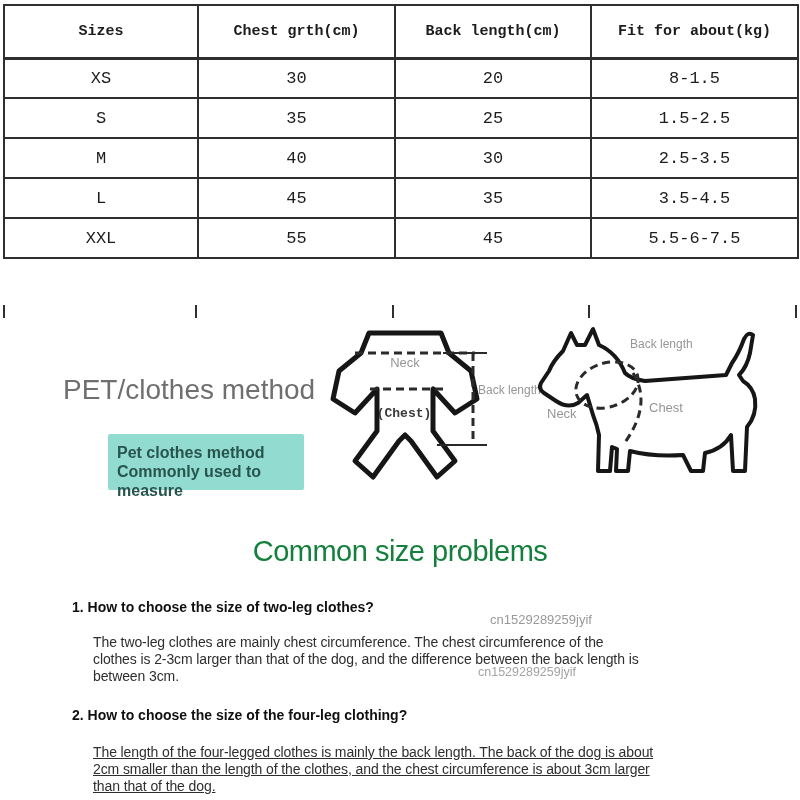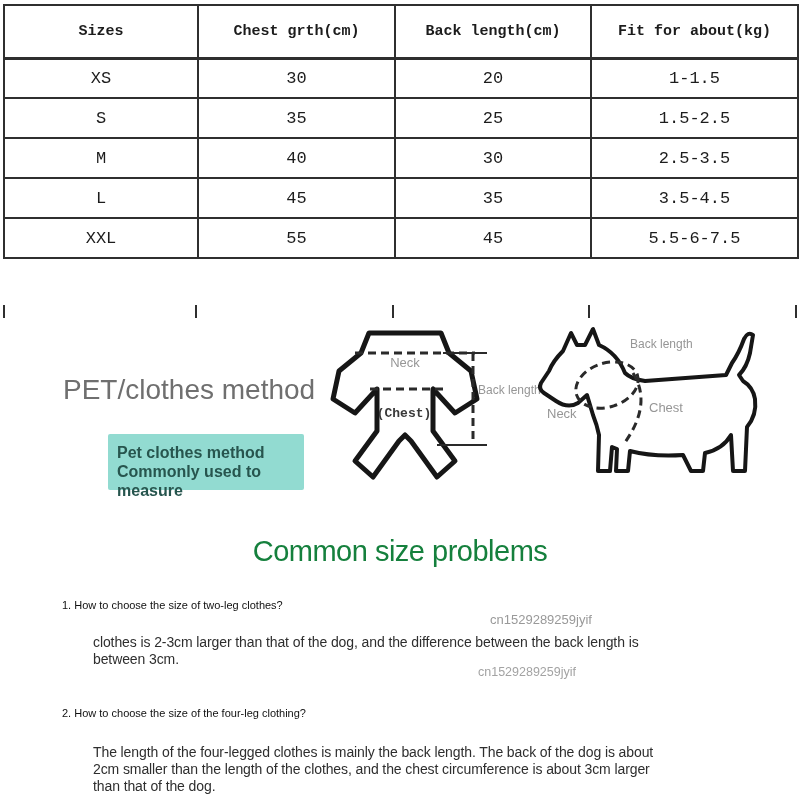--- a/index.html
+++ b/index.html
@@ -27,26 +27,26 @@
   .diagram svg{display:block;}
   .outline{fill:#ffffff;stroke:#161616;stroke-linejoin:round;stroke-linecap:round;}
   .dashed{fill:none;stroke:#2a2a2a;stroke-width:3;stroke-dasharray:8 5;stroke-linecap:butt;}
   .solidline{fill:none;stroke:#2a2a2a;stroke-width:2;}
   .svg-label{font-family:"Liberation Sans",sans-serif;fill:#969696;}
   .svg-label-dark{font-family:"Liberation Mono","DejaVu Sans Mono",monospace;fill:#3a3a3a;font-weight:bold;}
 
   
   .problems-title{position:absolute;left:0;top:535px;width:800px;text-align:center;
           font-size:29px;letter-spacing:-0.5px;color:#15803d;}
-  .question{position:absolute;left:62px;font-size:11px;font-weight:normal;color:#101010;white-space:nowrap;}
+  .question{position:absolute;left:72px;font-size:14px;font-weight:bold;color:#101010;white-space:nowrap;}
   #question-1{top:599px;}
   #question-2{top:707px;}
   .answer{position:absolute;left:93px;font-size:14px;line-height:17px;color:#2e2e2e;letter-spacing:-0.1px;}
   #answer-1{top:634px;}
-  #answer-2{top:744px;}
+  #answer-2{top:744px;text-decoration:underline;}
   .answer div{white-space:nowrap;}
   .watermark{position:absolute;font-size:13px;color:#999999;white-space:nowrap;}
   #watermark-1{left:490px;top:612px;}
   #watermark-2{left:478px;top:665px;font-size:12.5px;color:#a3a3a3;}
 </style>
 </head>
 <body>
 
 <div id="canvas">
 
@@ -63,21 +63,21 @@
         <th>Chest grth(cm)</th>
         <th>Back length(cm)</th>
         <th>Fit for about(kg)</th>
       </tr>
     </thead>
     <tbody>
       <tr>
         <td>XS</td>
         <td>30</td>
         <td>20</td>
-        <td>1-1.5</td>
+        <td>8-1.5</td>
       </tr>
       <tr>
         <td>S</td>
         <td>35</td>
         <td>25</td>
         <td>1.5-2.5</td>
       </tr>
       <tr>
         <td>M</td>
         <td>40</td>
@@ -143,20 +143,21 @@
     </svg>
   </div>
 
   <div class="problems-title">Common size problems</div>
 
   <div class="question" id="question-1">1. How to choose the size of two-leg clothes?</div>
 
   <div class="watermark" id="watermark-1">cn1529289259jyif</div>
 
   <div class="answer" id="answer-1">
+    <div>The two-leg clothes are mainly chest circumference. The chest circumference of the</div>
     <div>clothes is 2-3cm larger than that of the dog, and the difference between the back length is</div>
     <div>between 3cm.</div>
   </div>
 
   <div class="watermark" id="watermark-2">cn1529289259jyif</div>
 
   <div class="question" id="question-2">2. How to choose the size of the four-leg clothing?</div>
 
   <div class="answer" id="answer-2">
     <div>The length of the four-legged clothes is mainly the back length. The back of the dog is about</div>

